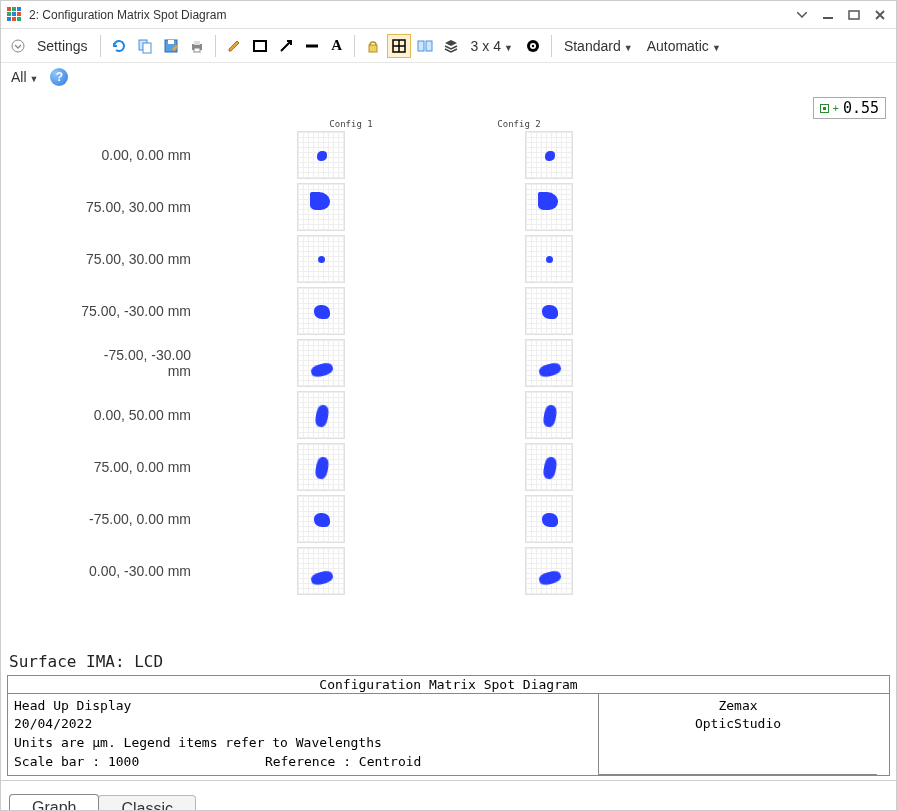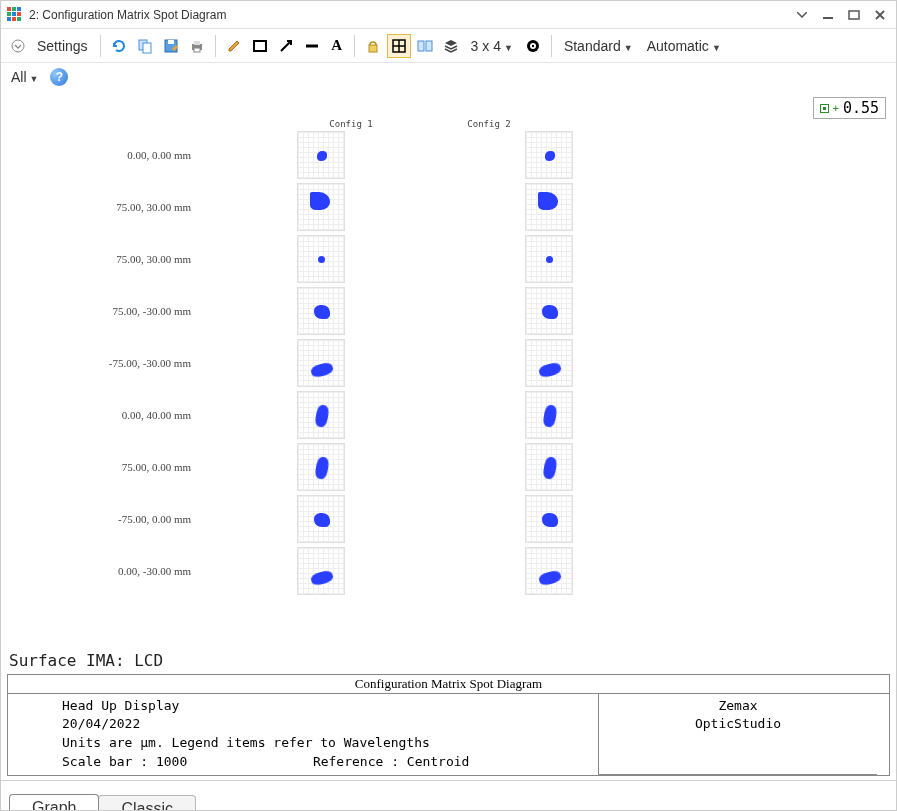--- a/index.html
+++ b/index.html
@@ -63,24 +63,24 @@
     border:1px solid #aaa; padding:1px 6px;
     font-family: Consolas, monospace; font-size:15px;
     display:flex; align-items:center; gap:4px;
   }
   .zoom-badge .sq { width:9px;height:9px; border:1px solid #2a8a2a; position:relative;}
   .zoom-badge .sq::after{content:"";position:absolute;inset:2px;background:#2a8a2a;}
   .zoom-badge .plus{color:#2a8a2a;font-size:10px;}
   .matrix {
     position:absolute; top:28px; left:80px; right:40px; bottom:10px;
   }
-  .col-headers { display:flex; margin-left:240px; gap:78px;}
+  .col-headers { display:flex; margin-left:240px; gap:108px;}
   .col-header { font-family: Consolas, monospace; font-size:9px; color:#444; width:60px; text-align:center;}
   .row { display:flex; align-items:center; height:52px;}
-  .row-label { width:160px; text-align:right; font-family:Liberation Serif, serif; font-size:11px; color:#444; padding-right:50px;}
+  .row-label { width:160px; text-align:right; font-family:Liberation Sans, sans-serif; font-size:14px; color:#444; padding-right:50px;}
   .spots { display:flex; gap:180px; margin-left:56px;}
   .spot {
     width:48px; height:48px;
     background-image: linear-gradient(#eee 1px, transparent 1px), linear-gradient(90deg, #eee 1px, transparent 1px);
     background-size: 5px 5px;
     border:1px solid #e0e0e0;
     position:relative;
   }
   .blob { position:absolute; background:#2a3eff; filter:blur(0.3px); }
   .s-small { width:10px;height:10px; border-radius:50% 40% 50% 40%; left:19px; top:19px;}
@@ -89,23 +89,23 @@
   .s-comet { width:20px;height:18px; border-radius:10% 60% 50% 30%; left:12px; top:8px;}
   .s-tall { width:12px;height:22px; border-radius:40%; left:18px; top:13px; transform:rotate(10deg);}
   .s-dot { width:7px;height:7px; border-radius:50%; left:20px;top:20px;}
   .surface-line {
     padding: 4px 8px; font-family: Consolas, monospace; font-size:16px; color:#222;
   }
   .info-box {
     border:1px solid #888; margin:0 6px 4px 6px;
     font-family: Consolas, monospace; font-size:13px;
   }
-  .info-title { text-align:center; border-bottom:1px solid #888; padding:1px 0;font-family:Liberation Serif, serif;}
+  .info-title { text-align:center; border-bottom:1px solid #888; padding:1px 0;}
   .info-body { display:flex;}
-  .info-left { flex:1; padding:3px 6px; border-right:1px solid #888; line-height:1.45;margin-left:48px;}
+  .info-left { flex:1; padding:3px 6px; border-right:1px solid #888; line-height:1.45;}
   .info-right { width:290px; display:flex; flex-direction:row;}
   .info-right-top { flex:1; text-align:center; padding:3px 6px; border-bottom:1px solid #888; line-height:1.45;}
   .info-right-bot { text-align:center; padding:3px 6px; line-height:1.45;}
   .tabs {
     display:flex; align-items:flex-end; height:30px; padding-left:8px;
     border-top:1px solid #cfcfcf;
   }
   .tab {
     padding:4px 22px; font-size:16px; color:#333;
     border:1px solid #b8b8b8; border-bottom:none; margin-right:-1px;
@@ -328,21 +328,21 @@
           <div class="spots">
             <div class="spot">
               <div class="blob s-stretch"></div>
             </div>
             <div class="spot">
               <div class="blob s-stretch"></div>
             </div>
           </div>
         </div>
         <div class="row">
-          <div class="row-label">0.00, 40.00 mm</div>
+          <div class="row-label">0.00, 50.00 mm</div>
           <div class="spots">
             <div class="spot">
               <div class="blob s-tall"></div>
             </div>
             <div class="spot">
               <div class="blob s-tall"></div>
             </div>
           </div>
         </div>
         <div class="row">

